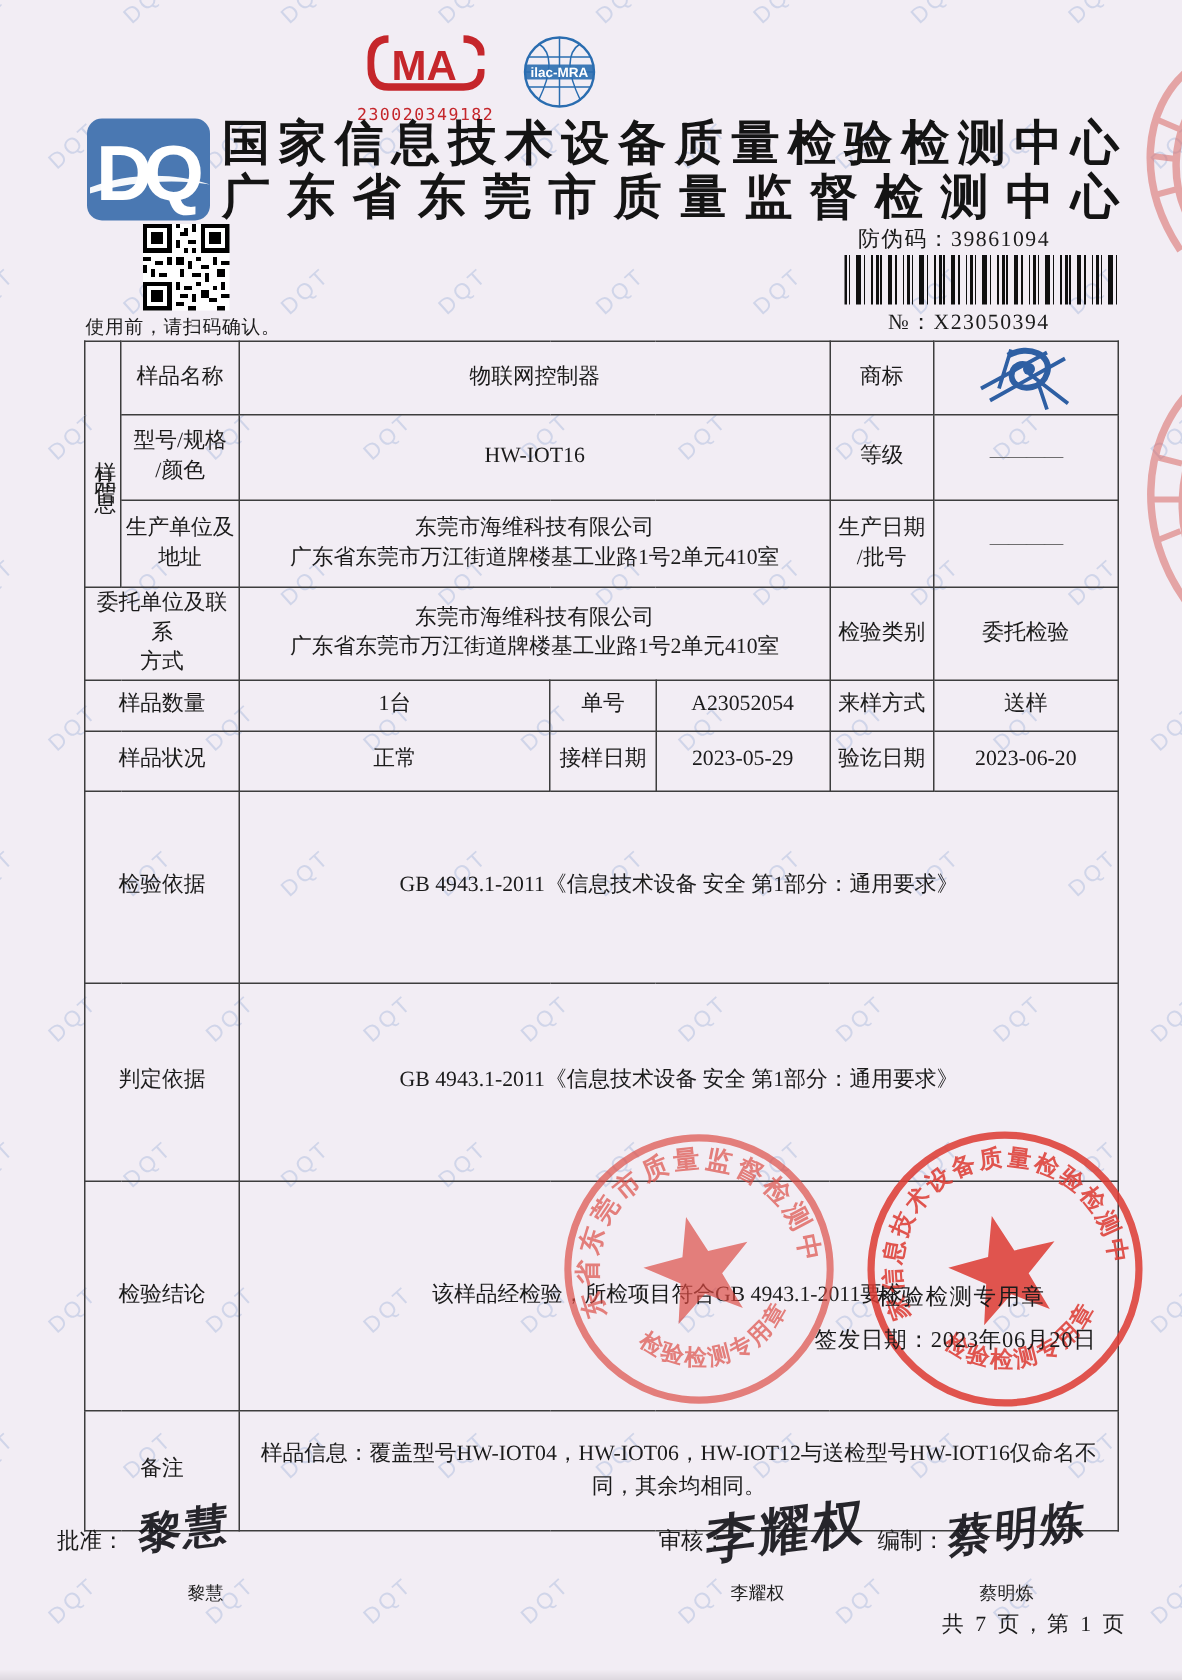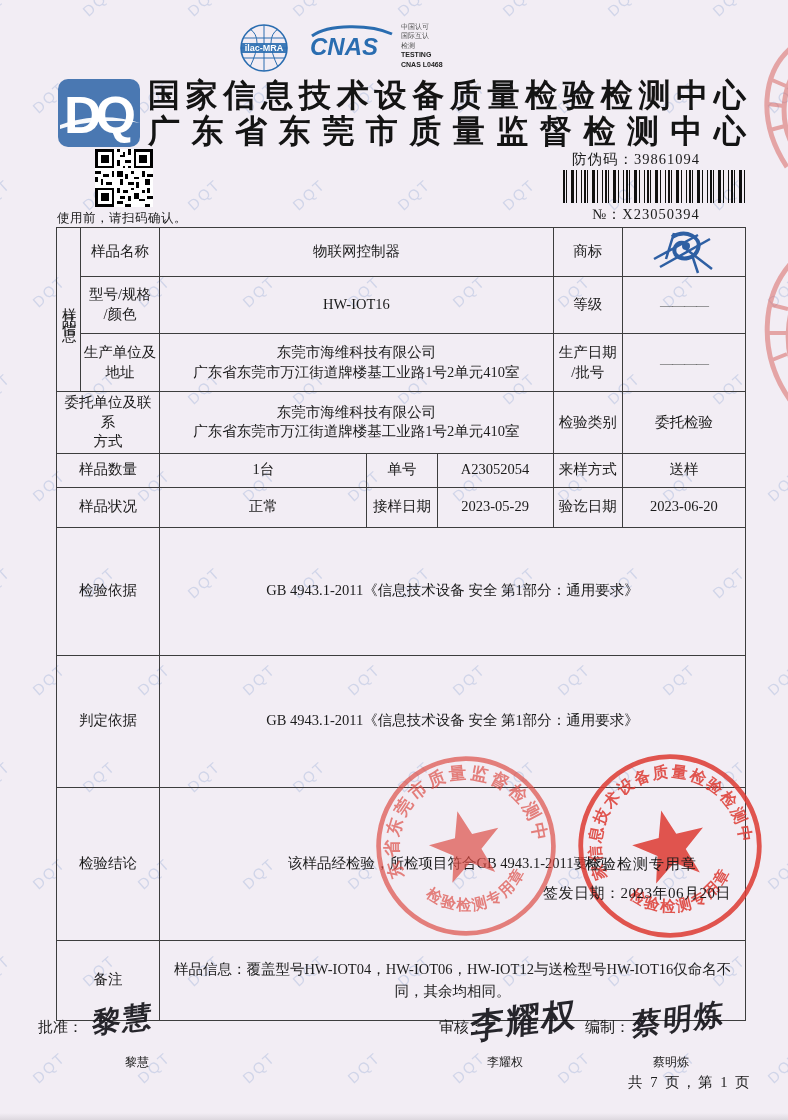--- a/index.html
+++ b/index.html
@@ -165,40 +165,35 @@
       <span class="wm" style="left: 135px; top: 1059px;">DQT</span>
       <span class="wm" style="left: 240px; top: 1059px;">DQT</span>
       <span class="wm" style="left: 345px; top: 1059px;">DQT</span>
       <span class="wm" style="left: 450px; top: 1059px;">DQT</span>
       <span class="wm" style="left: 555px; top: 1059px;">DQT</span>
       <span class="wm" style="left: 660px; top: 1059px;">DQT</span>
       <span class="wm" style="left: 765px; top: 1059px;">DQT</span>
     </div>
 
   <div class="logo-row">
+    <div class="cma-wrap">
+      <svg width="78" height="42" viewBox="0 0 78 42">
+        <path d="M14,4 C5,4 2,10 2,20 C2,30 5,36 14,36 L64,36 C72,36 76,31 76,24" fill="none" stroke="#c5262b" stroke-width="5"></path>
+        <path d="M64,4 C72,4 76,9 76,15" fill="none" stroke="#c5262b" stroke-width="5"></path>
+        <text x="16" y="31" font-family="Liberation Sans,sans-serif" font-size="28" font-weight="bold" fill="#c5262b">MA</text>
+      </svg>
+      <div class="cma-num">230020349182</div>
+    </div>
     <div>
       <svg width="52" height="52" viewBox="0 0 52 52">
         <circle cx="26" cy="26" r="23" fill="none" stroke="#2a6db0" stroke-width="1.6"></circle>
         <path d="M5,16 H47 M3,26 H49 M5,36 H47 M12,7 Q26,16 12,45 M40,7 Q26,16 40,45 M26,3 V49" fill="none" stroke="#2a6db0" stroke-width="1"></path>
         <rect x="3" y="21" width="46" height="10" fill="#2a6db0" opacity=".9"></rect>
         <text x="26" y="29" text-anchor="middle" font-family="Liberation Sans,sans-serif" font-size="9" font-weight="bold" fill="#fff">ilac-MRA</text>
       </svg>
-    </div>
-    <div class="cnas-wrap">
-      <svg width="88" height="40" viewBox="0 0 88 40">
-        <path d="M4,14 C20,2 62,2 84,12" fill="none" stroke="#2a6db0" stroke-width="3"></path>
-        <text x="2" y="33" font-family="Liberation Sans,sans-serif" font-size="24" font-weight="bold" font-style="italic" fill="#2a6db0">CNAS</text>
-      </svg>
-      <div class="cnas-side">
-        <div class="cn">中国认可</div>
-        <div class="cn">国际互认</div>
-        <div class="cn">检测</div>
-        <div class="b">TESTING</div>
-        <div class="b">CNAS L0468</div>
-      </div>
     </div>
   </div>
 
   <div class="masthead">
     <svg class="dqt-logo" viewBox="0 0 86 72">
       <rect x="2" y="2" width="82" height="68" rx="10" fill="#4a78b2"></rect>
       <text x="8" y="56" font-family="Liberation Sans,sans-serif" font-size="52" font-weight="bold" fill="#fff" letter-spacing="-6">DQ</text>
       <path d="M4,48 C30,38 60,38 84,46 C60,42 30,44 4,52 Z" fill="#fff" opacity=".95"></path>
     </svg>
     <div class="title-block">

